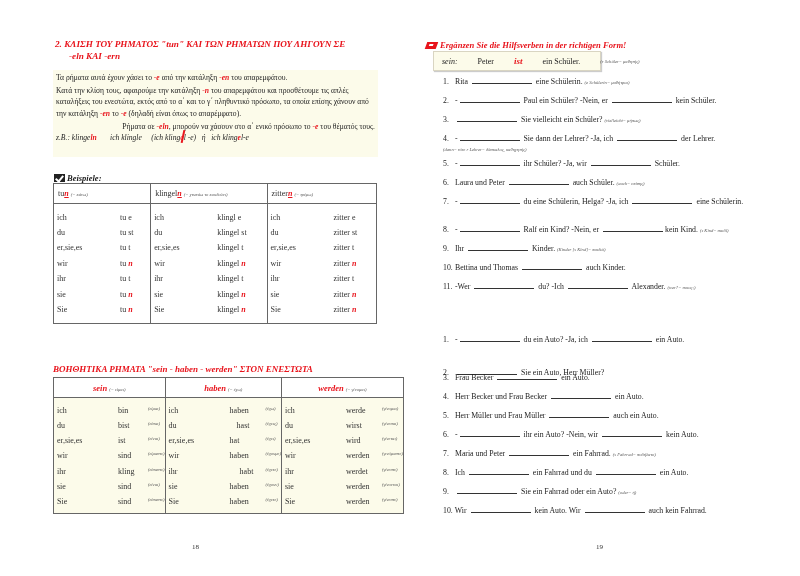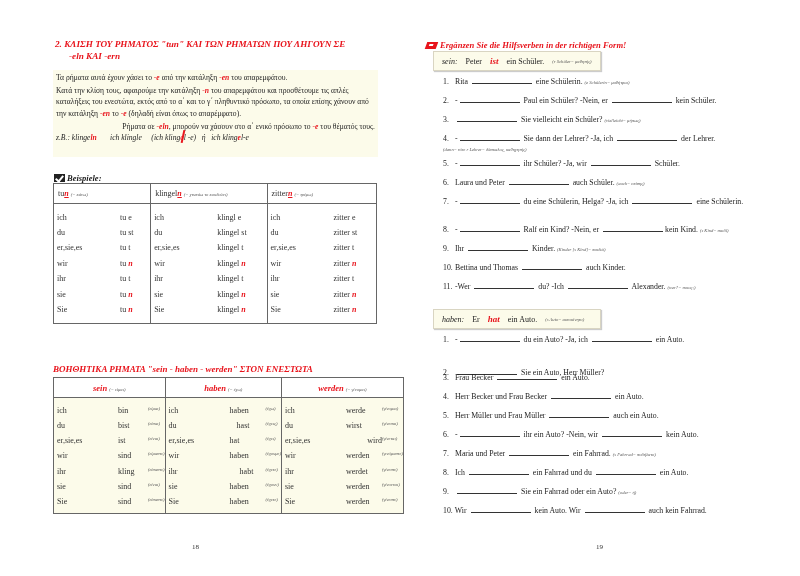--- a/index.html
+++ b/index.html
@@ -52,21 +52,21 @@
   .c-haben { width: 98px; }
   .c-werden { width: 130px; }
 
   .page-num { position: absolute; top: 543px; font-size: 7px; color: #333; }
 
   
   #right-page { position: absolute; left: 400px; top: 0; width: 400px; height: 576px; }
   .ex-title { position: absolute; left: 26px; top: 40px; font-size: 8.6px; color: #e8141c; font-weight: bold; font-style: italic; display: flex; align-items: center; gap: 3px; white-space: nowrap; }
   .pencil-icon { display: inline-block; width: 11px; height: 7px; background: #e8141c; transform: skewX(-20deg); position: relative; }
   .pencil-icon::after { content: ""; position: absolute; left: 3px; top: 2px; width: 4px; height: 2px; background: #fff; }
-  .example-box { position: absolute; height: 20px; background: #fcfbea; border: 1px solid #d9d5c2; box-shadow: 1px 1px 1px #ccc; font-size: 8px; display: flex; align-items: center; padding-left: 8px; gap: 8px; white-space: nowrap; }
+  .example-box { position: absolute; height: 20px; background: #fcfbea; border: 1px solid #d9d5c2; box-shadow: 1px 1px 1px #ccc; font-size: 8px; display: flex; align-items: center; padding-left: 8px; gap: 20px; white-space: nowrap; }
   #sein-box { left: 33px; top: 51px; width: 168px; }
   #haben-box { left: 33px; top: 309px; width: 168px; }
   .example-box .lbl { font-style: italic; }
   .example-box .ans { color: #e8141c; font-weight: bold; font-style: italic; font-size: 9px; }
 
   .ex-list { position: absolute; left: 43px; width: 350px; font-size: 7.8px; color: #222; }
   .ex-item { position: absolute; left: 0; white-space: nowrap; line-height: 10px; }
   .ex-item .num { display: inline-block; width: 10px; }
   .blank { display: inline-block; border-bottom: 0.8px solid #333; width: 60px; height: 8px; vertical-align: baseline; margin: 0 2px; }
   .wrap2 { white-space: normal; width: 320px; }
@@ -324,21 +324,21 @@
           <td class="c-haben">
             <div class="pcell">
               <span class="pron">er,sie,es</span>
               <span class="verb" style="width: 36px;">hat</span>
               <span class="hint">(έχει)</span>
             </div>
           </td>
           <td class="c-werden">
             <div class="pcell">
               <span class="pron">er,sie,es</span>
-              <span class="verb" style="width: 36px; text-align: right;">wird</span>
+              <span class="verb" style="width: 36px;">wird</span>
               <span class="hint">(γίνεται)</span>
             </div>
           </td>
         </tr>
         <tr>
           <td class="c-sein">
             <div class="pcell">
               <span class="pron">wir</span>
               <span class="verb">sind</span>
               <span class="hint">(είμαστε)</span>
@@ -455,27 +455,20 @@
       <div class="ex-item wrap2" style="top: 57px;"><span class="num">4.</span> <span>-</span><span class="blank"></span><span> Sie dann der Lehrer?  -Ja, ich </span><span class="blank"></span><span> der Lehrer.</span> <span class="hint">(dann= τότε   r Lehrer= δάσκαλος, καθηγητής)</span></div>
       <div class="ex-item" style="top: 82px;"><span class="num">5.</span> <span>-</span><span class="blank"></span><span> ihr Schüler?  -Ja, wir </span><span class="blank"></span><span> Schüler.</span></div>
       <div class="ex-item" style="top: 101px;"><span class="num">6.</span> <span>Laura und Peter </span><span class="blank"></span><span> auch Schüler.</span> <span class="hint">(auch= επίσης)</span></div>
       <div class="ex-item wrap2" style="top: 120px;"><span class="num">7.</span> <span>-</span><span class="blank"></span><span> du eine Schülerin, Helga?  -Ja, ich </span><span class="blank"></span><span> eine Schülerin.</span></div>
       <div class="ex-item" style="top: 148px;"><span class="num">8.</span> <span>-</span><span class="blank"></span><span> Ralf ein Kind?  -Nein, er </span><span class="blank"></span><span>kein Kind.</span> <span class="hint">(s Kind= παιδί)</span></div>
       <div class="ex-item" style="top: 167px;"><span class="num">9.</span> <span>Ihr </span><span class="blank"></span><span> Kinder.</span> <span class="hint">(Kinder [s Kind]= παιδιά)</span></div>
       <div class="ex-item" style="top: 186px;"><span class="num">10.</span> <span>Bettina und Thomas </span><span class="blank"></span><span> auch Kinder.</span></div>
       <div class="ex-item" style="top: 205px;"><span class="num">11.</span> <span>-Wer </span><span class="blank"></span><span> du?  -Ich </span><span class="blank"></span><span> Alexander.</span> <span class="hint">(wer?= ποιος;)</span></div>
     </div>
 
-  <div class="example-box" id="haben-box">
-    <span class="lbl">haben:</span>
-    <span>Er</span>
-    <span class="ans">hat</span>
-    <span>ein Auto.</span>
-    <span class="hint">(s Auto= αυτοκίνητο)</span>
-  </div>
 
   <div class="ex-list" id="haben-list" style="top:334px;">
       <div class="ex-item" style="top: 0px;"><span class="num">1.</span> <span>-</span><span class="blank"></span><span> du ein Auto?  -Ja, ich </span><span class="blank"></span><span> ein Auto.</span></div>
       <div class="ex-item" style="top: 33px;"><span class="num">2.</span> <span></span><span class="blank"></span><span> Sie ein Auto, Herr Müller?</span></div>
       <div class="ex-item" style="top: 38px;"><span class="num">3.</span> <span>Frau Becker </span><span class="blank"></span><span> ein Auto.</span></div>
       <div class="ex-item" style="top: 57px;"><span class="num">4.</span> <span>Herr Becker und Frau Becker </span><span class="blank"></span><span> ein Auto.</span></div>
       <div class="ex-item" style="top: 76px;"><span class="num">5.</span> <span>Herr Müller und Frau Müller </span><span class="blank"></span><span> auch ein Auto.</span></div>
       <div class="ex-item" style="top: 95px;"><span class="num">6.</span> <span>-</span><span class="blank"></span><span> ihr ein Auto?  -Nein, wir </span><span class="blank"></span><span> kein Auto.</span></div>
       <div class="ex-item" style="top: 114px;"><span class="num">7.</span> <span>Maria und Peter </span><span class="blank"></span><span> ein Fahrrad.</span> <span class="hint">(s Fahrrad= ποδήλατο)</span></div>
       <div class="ex-item" style="top: 133px;"><span class="num">8.</span> <span>Ich </span><span class="blank"></span><span> ein Fahrrad und du </span><span class="blank"></span><span> ein Auto.</span></div>

